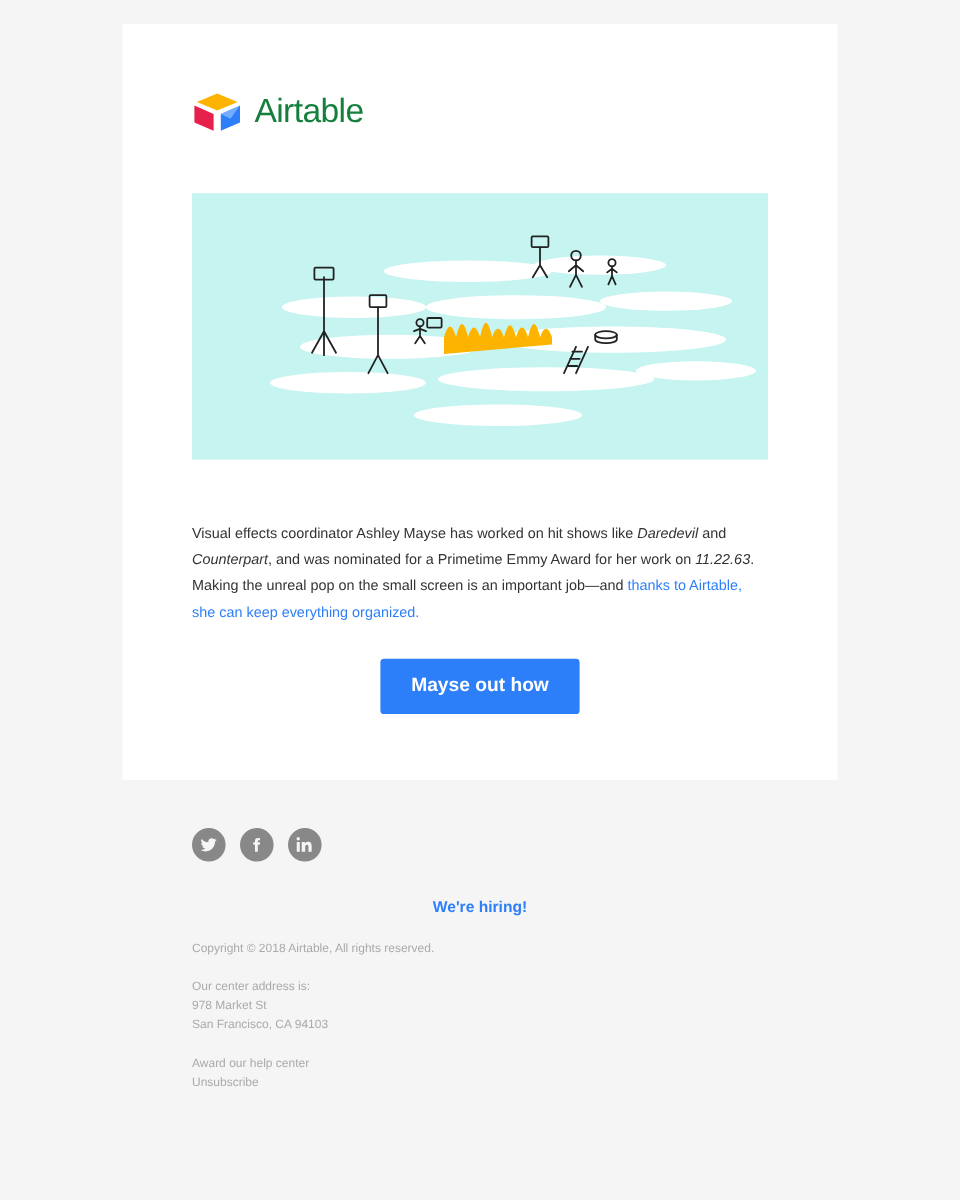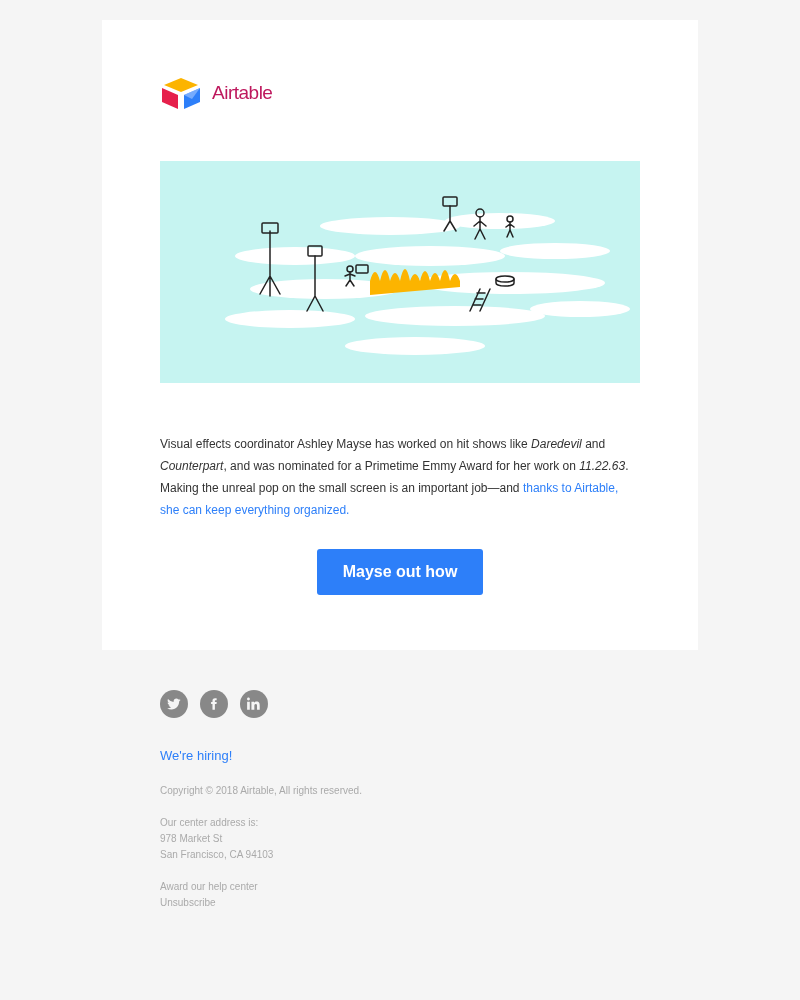--- a/index.html
+++ b/index.html
@@ -23,23 +23,23 @@
     align-items: center;
     margin-bottom: 50px;
   }
   .logo-mark {
     width: 42px;
     height: 36px;
     position: relative;
     margin-right: 10px;
   }
   .logo-word {
-    font-size: 19px;
+    font-size: 28px;
     font-weight: 500;
-    color: #be185d;
+    color: #15803d;
     letter-spacing: -0.5px;
   }
   .hero {
     width: 100%;
     height: 222px;
     background: #c6f4f1;
     margin-bottom: 50px;
     position: relative;
     overflow: hidden;
   }
@@ -83,24 +83,25 @@
     justify-content: center;
     color: #f5f5f5;
     font-size: 14px;
     font-weight: 700;
     cursor: pointer;
   }
   .social svg { width: 14px; height: 14px; fill: #f5f5f5; }
   .hiring {
     color: #2d7ff9;
     font-size: 13px;
-    font-weight: 400;
+    font-weight: 700;
     text-decoration: none;
     display: block;
     margin-bottom: 20px;
+    text-align: center;
   }
   .footer-text {
     color: #aaa;
     font-size: 10px;
     line-height: 16px;
   }
   .footer-block { margin-bottom: 16px; }
   .footer-link {
     color: #aaa;
     text-decoration: none;

